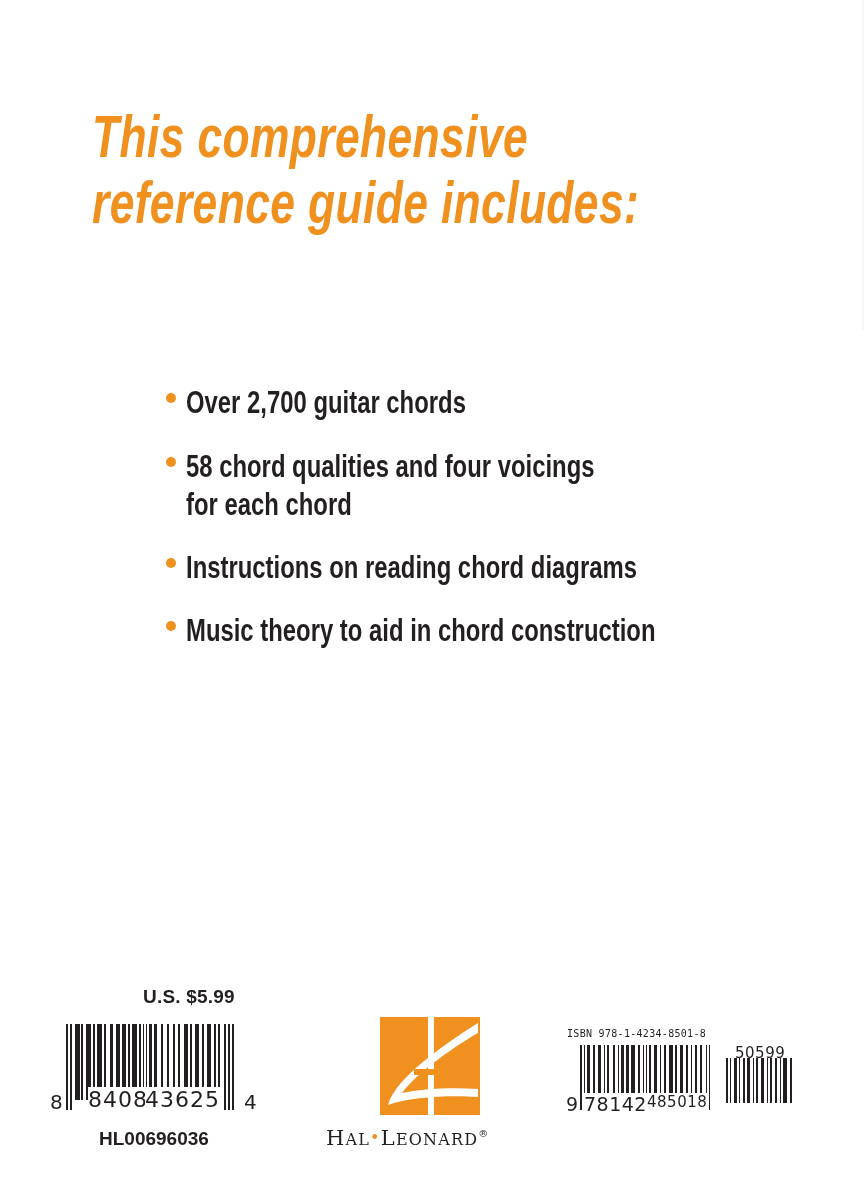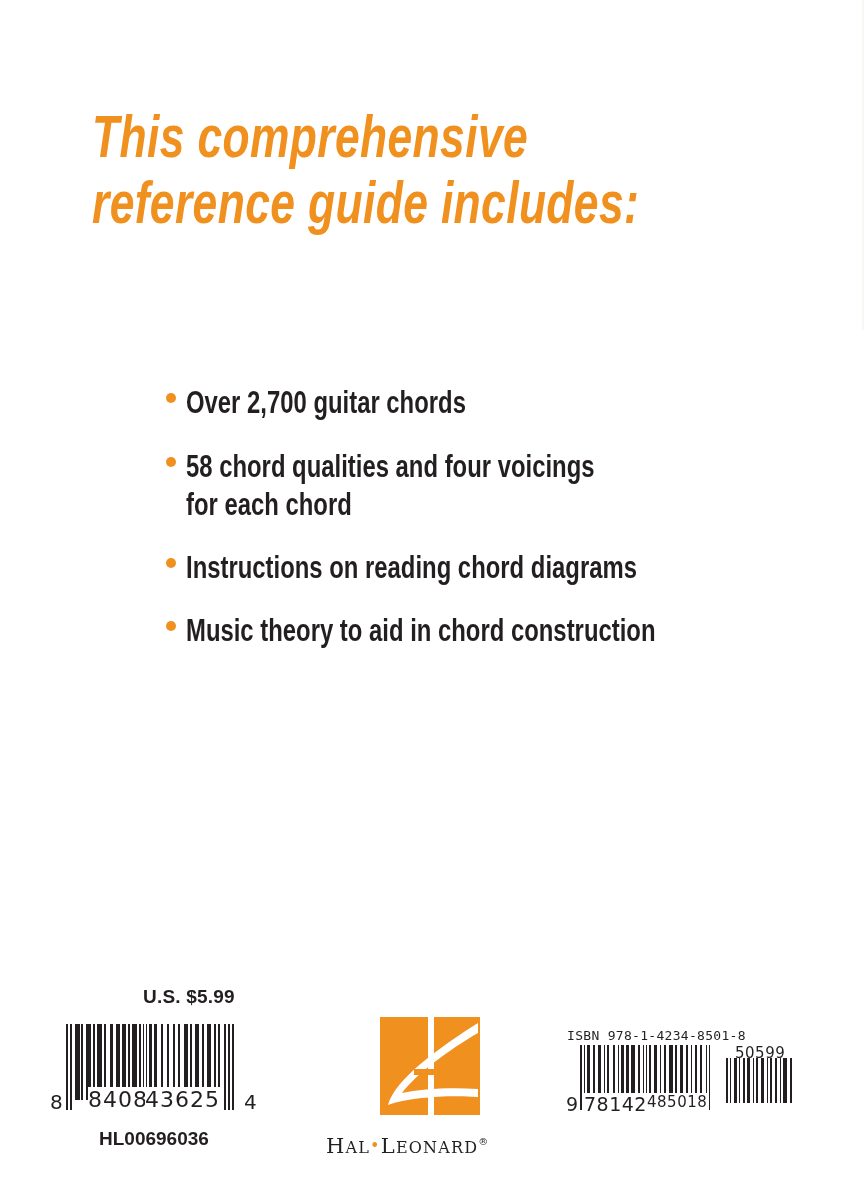--- a/index.html
+++ b/index.html
@@ -46,28 +46,28 @@
     white-space: nowrap; background: #fff;
   }
   .hl {
     position: absolute; left: 99px; top: 1128px;
     font-weight: bold; font-size: 19px; color: #231f20; text-align: right;
   }
   .logo { position: absolute; left: 380px; top: 1017px; width: 100px; height: 98px; }
   .brand {
     position: absolute; left: 326px; top: 1126px;
     font-family: "DejaVu Serif", serif; font-size: 16px; color: #231f20;
-    letter-spacing: 1.2px; white-space: nowrap; margin-top: 8px;
+    letter-spacing: 1.2px; white-space: nowrap;
   }
   .brand .big { font-size: 21px; }
   .brand .bdot { color: #f0901e; font-size: 16px; position: relative; top: -2px; }
   .brand .reg { font-size: 10px; position: relative; top: -8px; }
   .isbn-label {
     position: absolute; left: 567px; top: 1028px;
-    font-family: "DejaVu Sans Mono", monospace; font-size: 13px; color: #231f20;
+    font-family: "DejaVu Sans Mono", monospace; font-size: 10px; color: #231f20;
     letter-spacing: 0.3px;
   }
   .addon-digits {
     position: absolute; left: 735px; top: 1044px;
     font-family: "DejaVu Sans", sans-serif; font-size: 15px; color: #231f20; letter-spacing: 0.5px;
   }
 </style>
 </head>
 <body>
 

